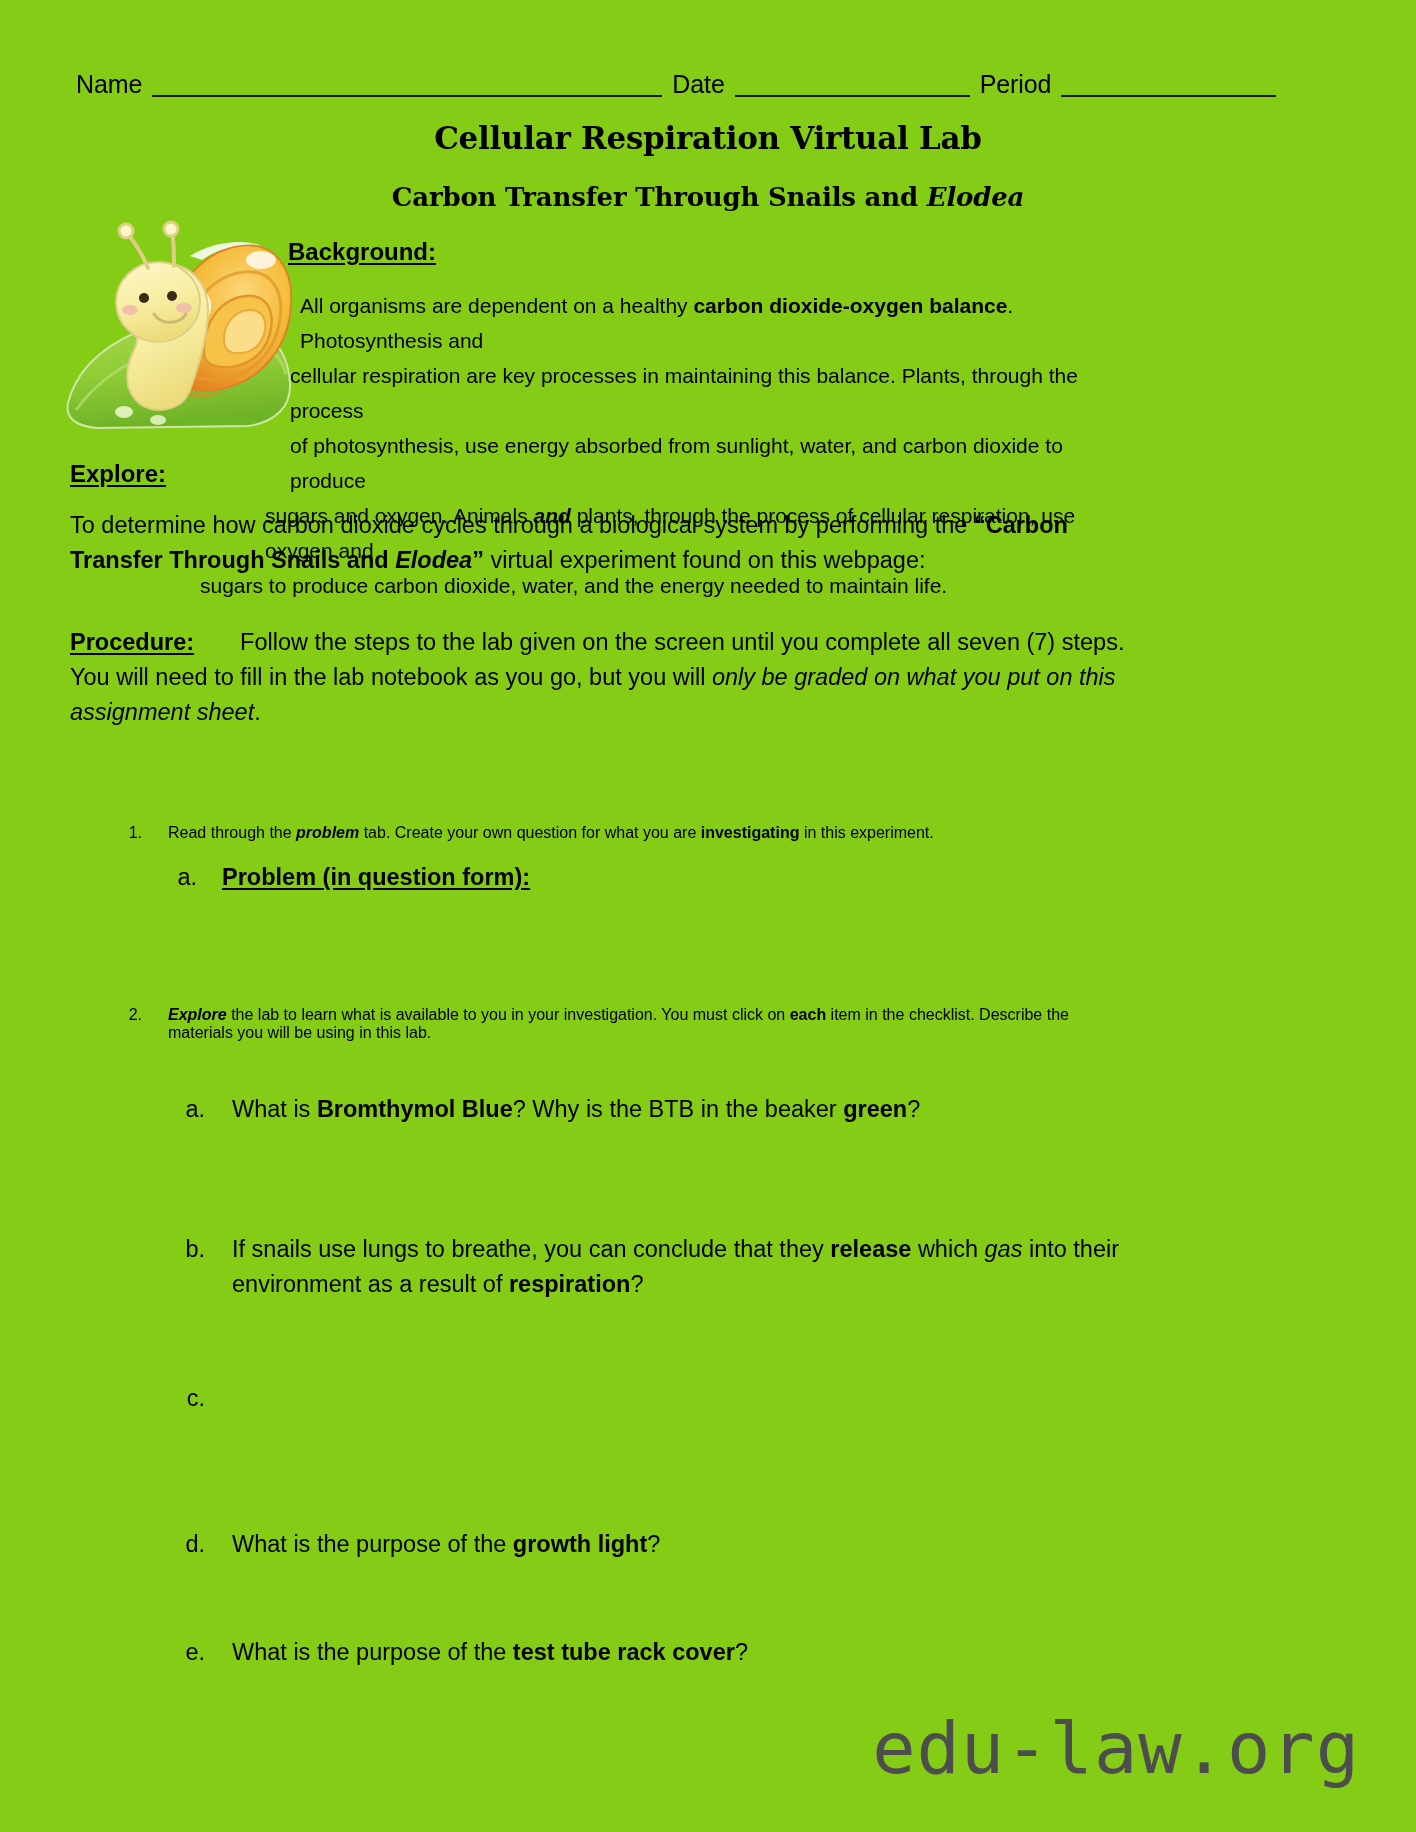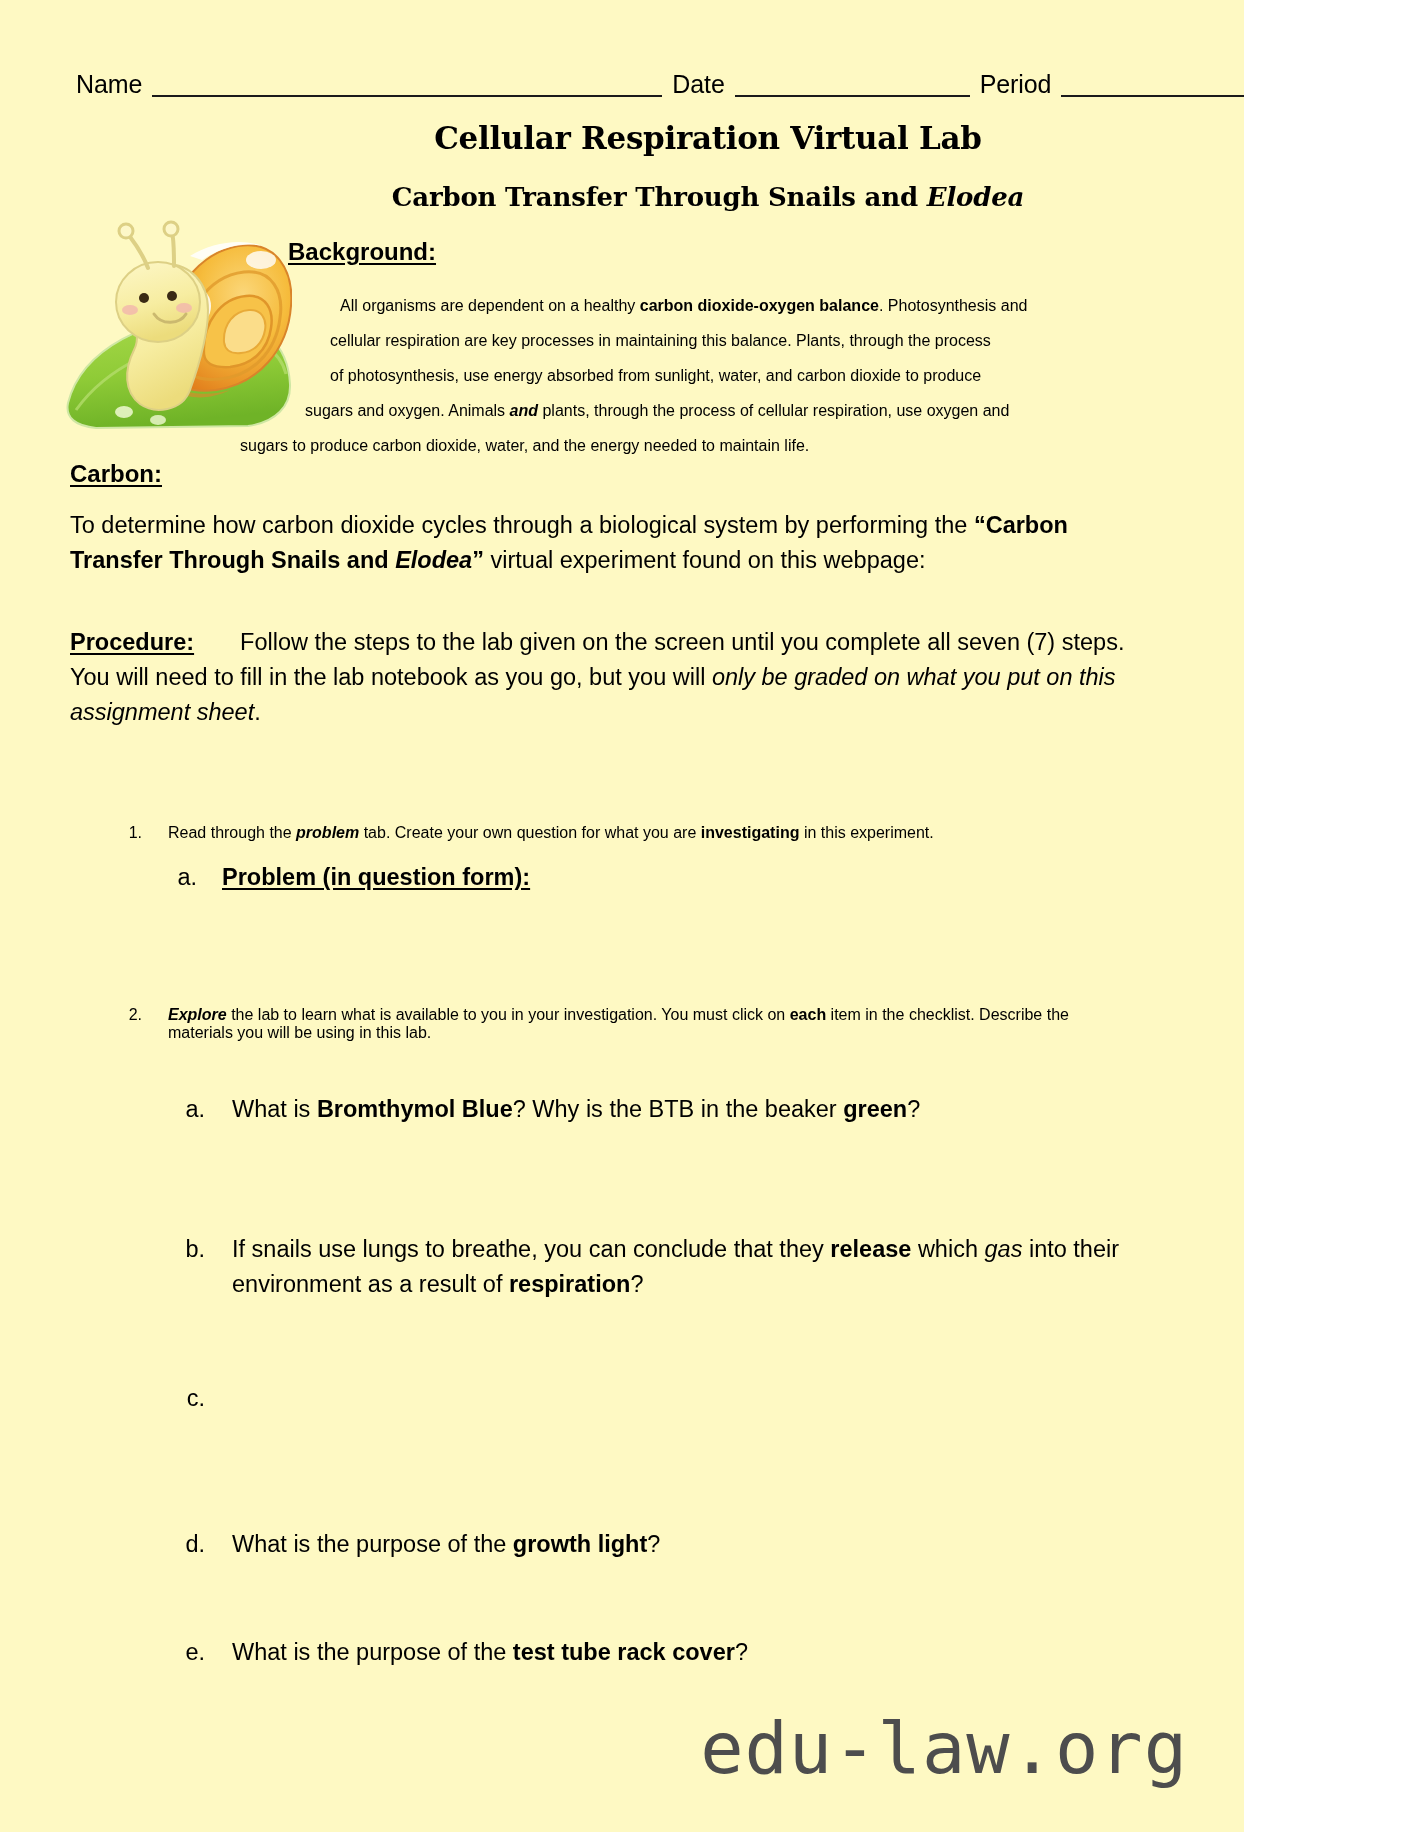--- a/index.html
+++ b/index.html
@@ -2,23 +2,23 @@
 <html><head>
 <meta charset="utf-8">
 <style>
   html, body {
     margin: 0;
     padding: 0;
     background: #ffffff;
   }
   .page {
     position: relative;
-    width: 1244px;
+    width: 1416px;
     height: 1832px;
-    background: #fef9c3;
+    background: #84cc16;
     font-family: "Liberation Sans", sans-serif;
     color: #000000;
     overflow: hidden;
     box-sizing: border-box;
   }
 
   
   .header-line {
     position: absolute;
     left: 76px;
@@ -82,24 +82,23 @@
     font-size: 24px;
     font-weight: bold;
     text-decoration: underline;
     text-underline-offset: 3px;
   }
   .bg-body {
     position: absolute;
     left: 200px;
     top: 288px;
     width: 944px;
-    font-size: 16px;
+    font-size: 21px;
     line-height: 35px;
     text-align: left;
-    margin-left: 40px;
   }
   .bg-body p { margin: 0; }
   .bg-body .l1 { margin-left: 100px; }
   .bg-body .l2 { margin-left: 90px; }
   .bg-body .l3 { margin-left: 90px; }
   .bg-body .l4 { margin-left: 65px; }
   .bg-body .l5 { margin-left: 0px; }
   .bg-body b { font-weight: bold; }
   .bg-body i { font-style: italic; font-weight: bold; }
 
@@ -259,21 +258,21 @@
 
   <div class="bg-heading">Background:</div>
   <div class="bg-body">
     <p class="l1"><span>All organisms are dependent on a healthy </span><b>carbon dioxide-oxygen balance</b><span>.  Photosynthesis and</span></p>
     <p class="l2"><span>cellular respiration are key processes in maintaining this balance.  Plants, through the process</span></p>
     <p class="l3"><span>of photosynthesis, use energy absorbed from sunlight, water, and carbon dioxide to produce</span></p>
     <p class="l4"><span>sugars and oxygen.  Animals </span><i>and</i><span> plants, through the process of cellular respiration, use oxygen and</span></p>
     <p class="l5"><span>sugars to produce carbon dioxide, water, and the energy needed to maintain life.</span></p>
   </div>
 
-  <div class="purpose-heading">Carbon:</div>
+  <div class="purpose-heading">Explore:</div>
   <div class="purpose-body"><span>To determine how carbon dioxide cycles through a biological system by performing the </span><b>“Carbon Transfer Through Snails</b> <b>and </b><b><i>Elodea</i></b><b>”</b><span> virtual experiment found on this webpage:</span></div>
 
   <div class="proc-wrap">
     <span class="proc-label">Procedure:</span><span class="tab"></span><span>Follow the steps to the lab given on the screen until you complete all seven (7) steps. You will need to fill</span>
     <span>in the lab notebook as you go, but you will </span><i>only be graded on what you put on this assignment sheet</i><span>.</span>
   </div>
 
   <div class="num-marker" style="left:110px; top:824px; width:32px;">1.</div>
   <div class="num-text" style="left:168px; top:824px; width:980px;"><span>Read through the </span><i>problem</i><span> tab. Create your own question for what you are </span><b>investigating</b><span> in this experiment.</span></div>
 

